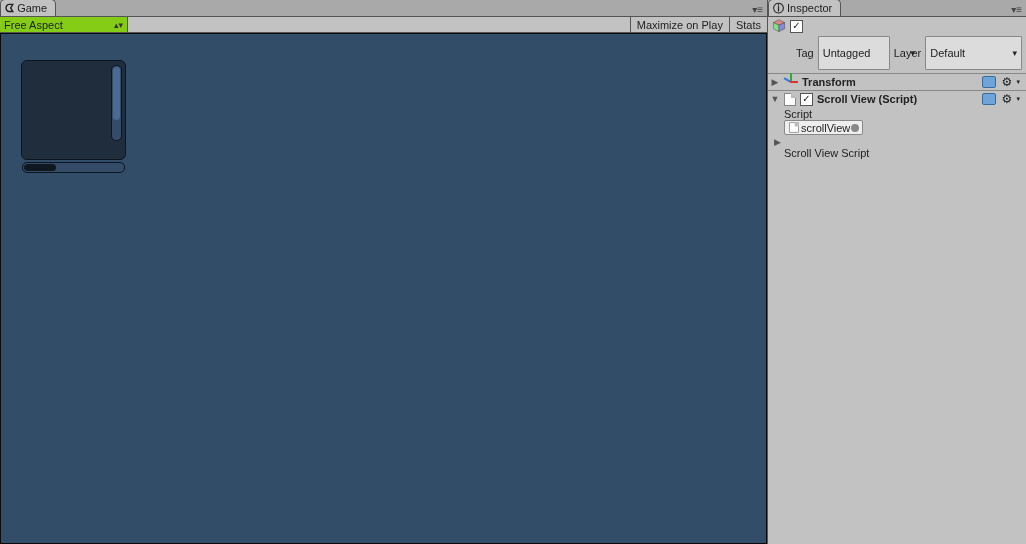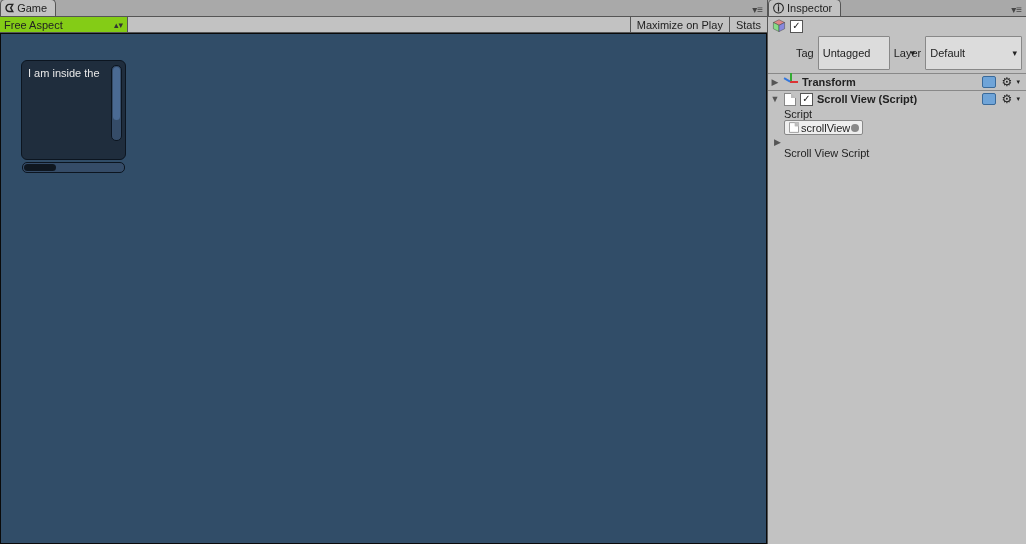--- a/index.html
+++ b/index.html
@@ -190,21 +190,20 @@
       <div class="btn">
         <span>Maximize on Play</span>
       </div>
       <div class="btn">
         <span>Stats</span>
       </div>
     </div>
 
     <div class="game-viewport">
       <div class="scrollview">
-        <div class="sv-text">I am inside the</div>
         <div class="vbar">
           <div class="thumb"></div>
         </div>
         <div class="hbar">
           <div class="thumb"></div>
         </div>
       </div>
     </div>
   </div>
 

